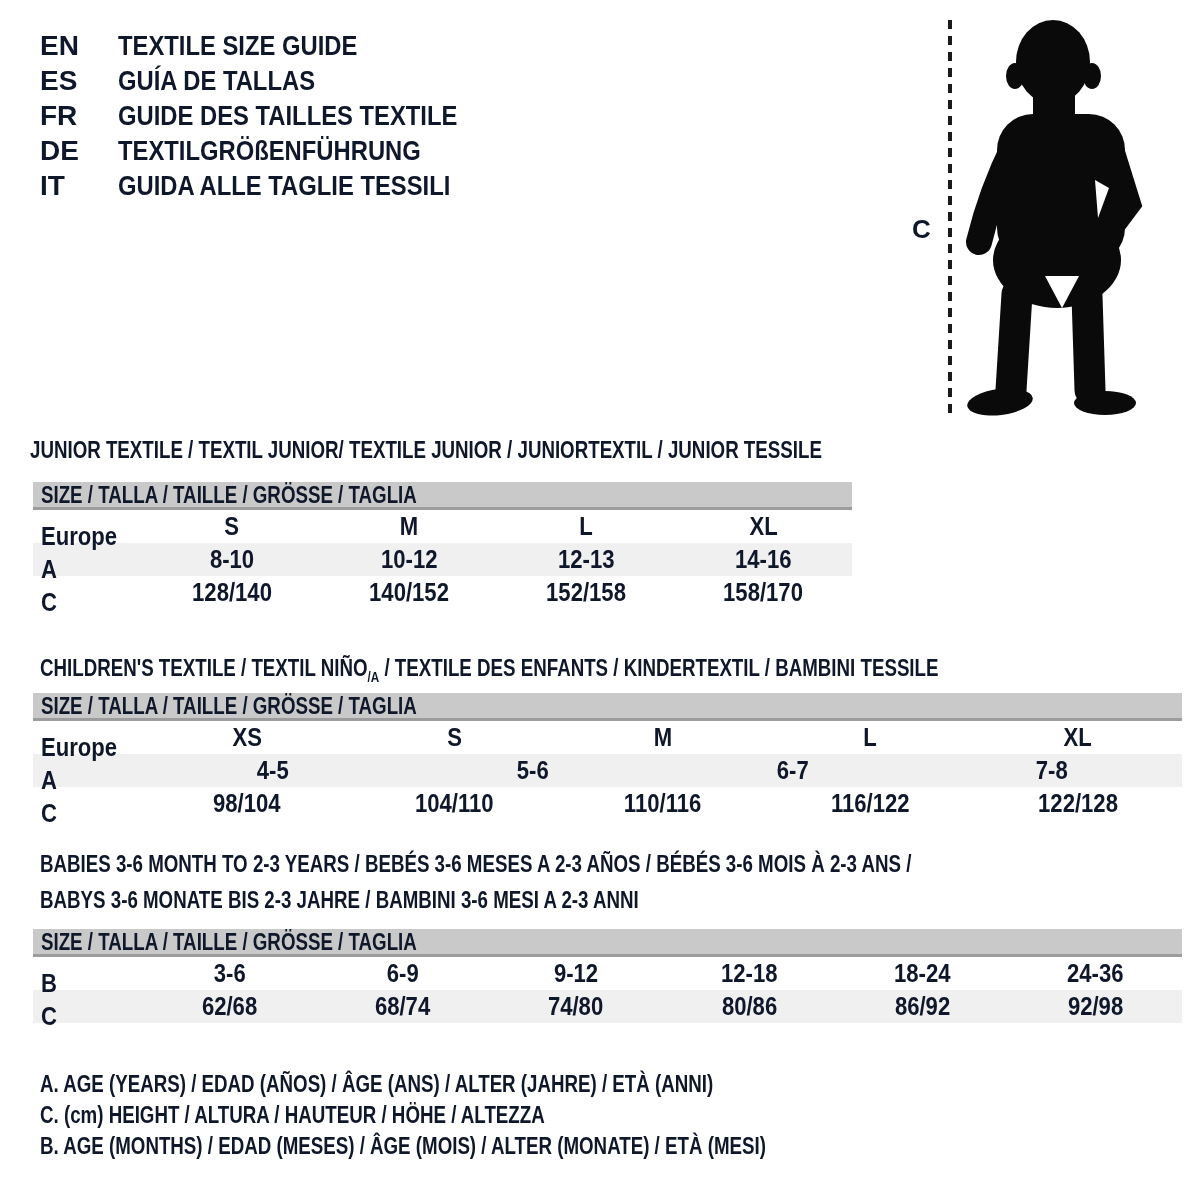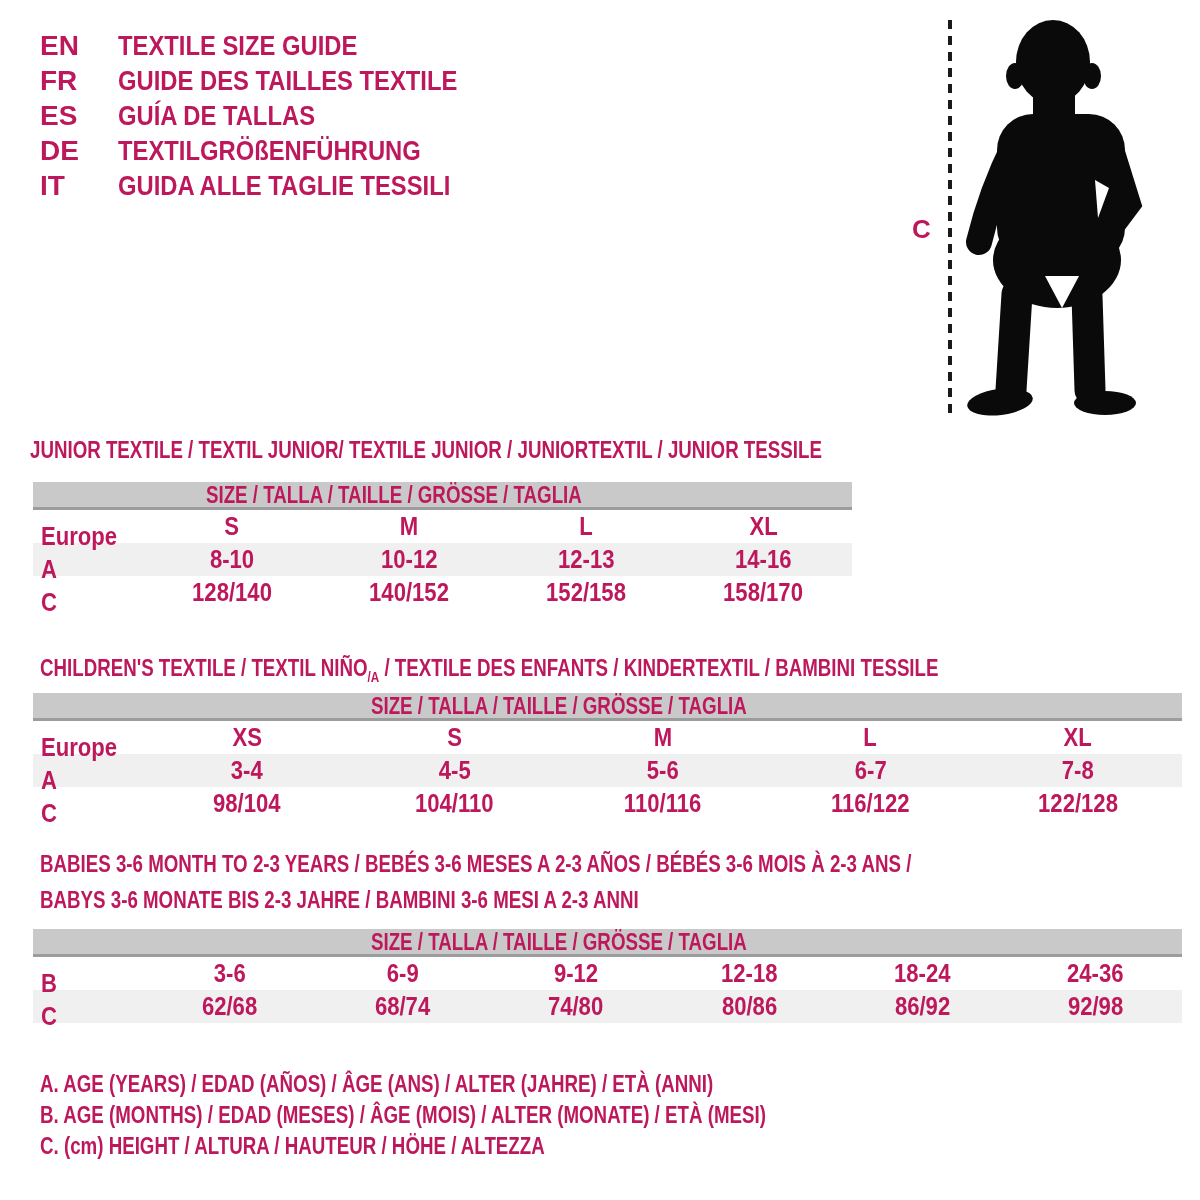--- a/index.html
+++ b/index.html
@@ -1,18 +1,18 @@
 <!DOCTYPE html>
 <html><head>
 <meta charset="utf-8">
 <style>
   html,body{margin:0;padding:0;background:#fff;}
   .canvas{
     position:relative;width:1200px;height:1200px;background:#ffffff;overflow:hidden;
-    font-family:"Liberation Sans",sans-serif;font-weight:700;color:#be185d;
+    font-family:"Liberation Sans",sans-serif;font-weight:700;color:#0f172a;
   }
   
   .tx{display:inline-block;transform:scaleX(0.78);transform-origin:0 50%;white-space:nowrap;}
   .lx{display:inline-block;transform:scaleX(0.85);transform-origin:0 50%;white-space:nowrap;}
   .cx{display:inline-block;transform:scaleX(0.85);transform-origin:50% 50%;white-space:nowrap;}
 
   
   .langs{position:absolute;left:40px;top:28px;font-size:28px;}
   .lang-row{display:flex;height:35px;align-items:center;}
   .lang-code{width:78px;}
@@ -21,47 +21,47 @@
   .figure-wrap{position:absolute;left:935px;top:12px;width:235px;height:410px;}
   .measure-label{position:absolute;left:912px;top:214px;font-size:26px;}
 
   
   .sec-title{position:absolute;font-size:24px;}
   .sub{font-size:15px;position:relative;top:6px;}
 
   
   .sizetable{position:absolute;left:33px;}
   .hdrbar{height:25px;background:#c9c9c9;border-bottom:3px solid #9c9c9c;
-          display:flex;align-items:center;padding-left:8px;font-size:24px;justify-content:center;}
+          display:flex;align-items:center;padding-left:8px;font-size:24px;}
   .trow{display:flex;height:33px;align-items:center;font-size:26px;}
   .trow.shaded{background:#f0f0f0;}
   .tlabel{width:110px;padding-left:8px;box-sizing:border-box;margin-top:20px;}
   .tcell{flex:1;text-align:center;}
 
   
   .legend{position:absolute;left:40px;top:1068px;font-size:24px;}
   .legend-line{height:31px;display:flex;align-items:center;}
 </style>
 </head>
 <body>
 
 <div class="canvas">
 
   <div class="langs">
     <div class="lang-row">
       <span class="lang-code">EN</span>
       <span class="lx">TEXTILE SIZE GUIDE</span>
     </div>
     <div class="lang-row">
+      <span class="lang-code">ES</span>
+      <span class="lx">GUÍA DE TALLAS</span>
+    </div>
+    <div class="lang-row">
       <span class="lang-code">FR</span>
       <span class="lx">GUIDE DES TAILLES TEXTILE</span>
-    </div>
-    <div class="lang-row">
-      <span class="lang-code">ES</span>
-      <span class="lx">GUÍA DE TALLAS</span>
     </div>
     <div class="lang-row">
       <span class="lang-code">DE</span>
       <span class="lx">TEXTILGRÖßENFÜHRUNG</span>
     </div>
     <div class="lang-row">
       <span class="lang-code">IT</span>
       <span class="lx">GUIDA ALLE TAGLIE TESSILI</span>
     </div>
   </div>
@@ -133,21 +133,20 @@
     <div class="trow">
       <span class="tlabel"><span class="lx">Europe</span></span>
       <span class="tcell"><span class="cx">XS</span></span>
       <span class="tcell"><span class="cx">S</span></span>
       <span class="tcell"><span class="cx">M</span></span>
       <span class="tcell"><span class="cx">L</span></span>
       <span class="tcell"><span class="cx">XL</span></span>
     </div>
     <div class="trow shaded">
       <span class="tlabel"><span class="lx">A</span></span>
-      <span class="tcell"><span class="cx">3-4</span></span>
       <span class="tcell"><span class="cx">4-5</span></span>
       <span class="tcell"><span class="cx">5-6</span></span>
       <span class="tcell"><span class="cx">6-7</span></span>
       <span class="tcell"><span class="cx">7-8</span></span>
     </div>
     <div class="trow">
       <span class="tlabel"><span class="lx">C</span></span>
       <span class="tcell"><span class="cx">98/104</span></span>
       <span class="tcell"><span class="cx">104/110</span></span>
       <span class="tcell"><span class="cx">110/116</span></span>
@@ -182,20 +181,20 @@
       <span class="tcell"><span class="cx">86/92</span></span>
       <span class="tcell"><span class="cx">92/98</span></span>
     </div>
   </div>
 
   <div class="legend">
     <div class="legend-line">
         <span class="tx">A. AGE (YEARS) / EDAD (AÑOS) / ÂGE (ANS) / ALTER (JAHRE) / ETÀ (ANNI)</span>
       </div>
     <div class="legend-line">
+        <span class="tx">C. (cm) HEIGHT / ALTURA / HAUTEUR / HÖHE / ALTEZZA</span>
+      </div>
+    <div class="legend-line">
         <span class="tx">B. AGE (MONTHS) / EDAD (MESES) / ÂGE (MOIS) / ALTER (MONATE) / ETÀ (MESI)</span>
       </div>
-    <div class="legend-line">
-        <span class="tx">C. (cm) HEIGHT / ALTURA / HAUTEUR / HÖHE / ALTEZZA</span>
-      </div>
   </div>
 
 </div>
 
 </body></html>

